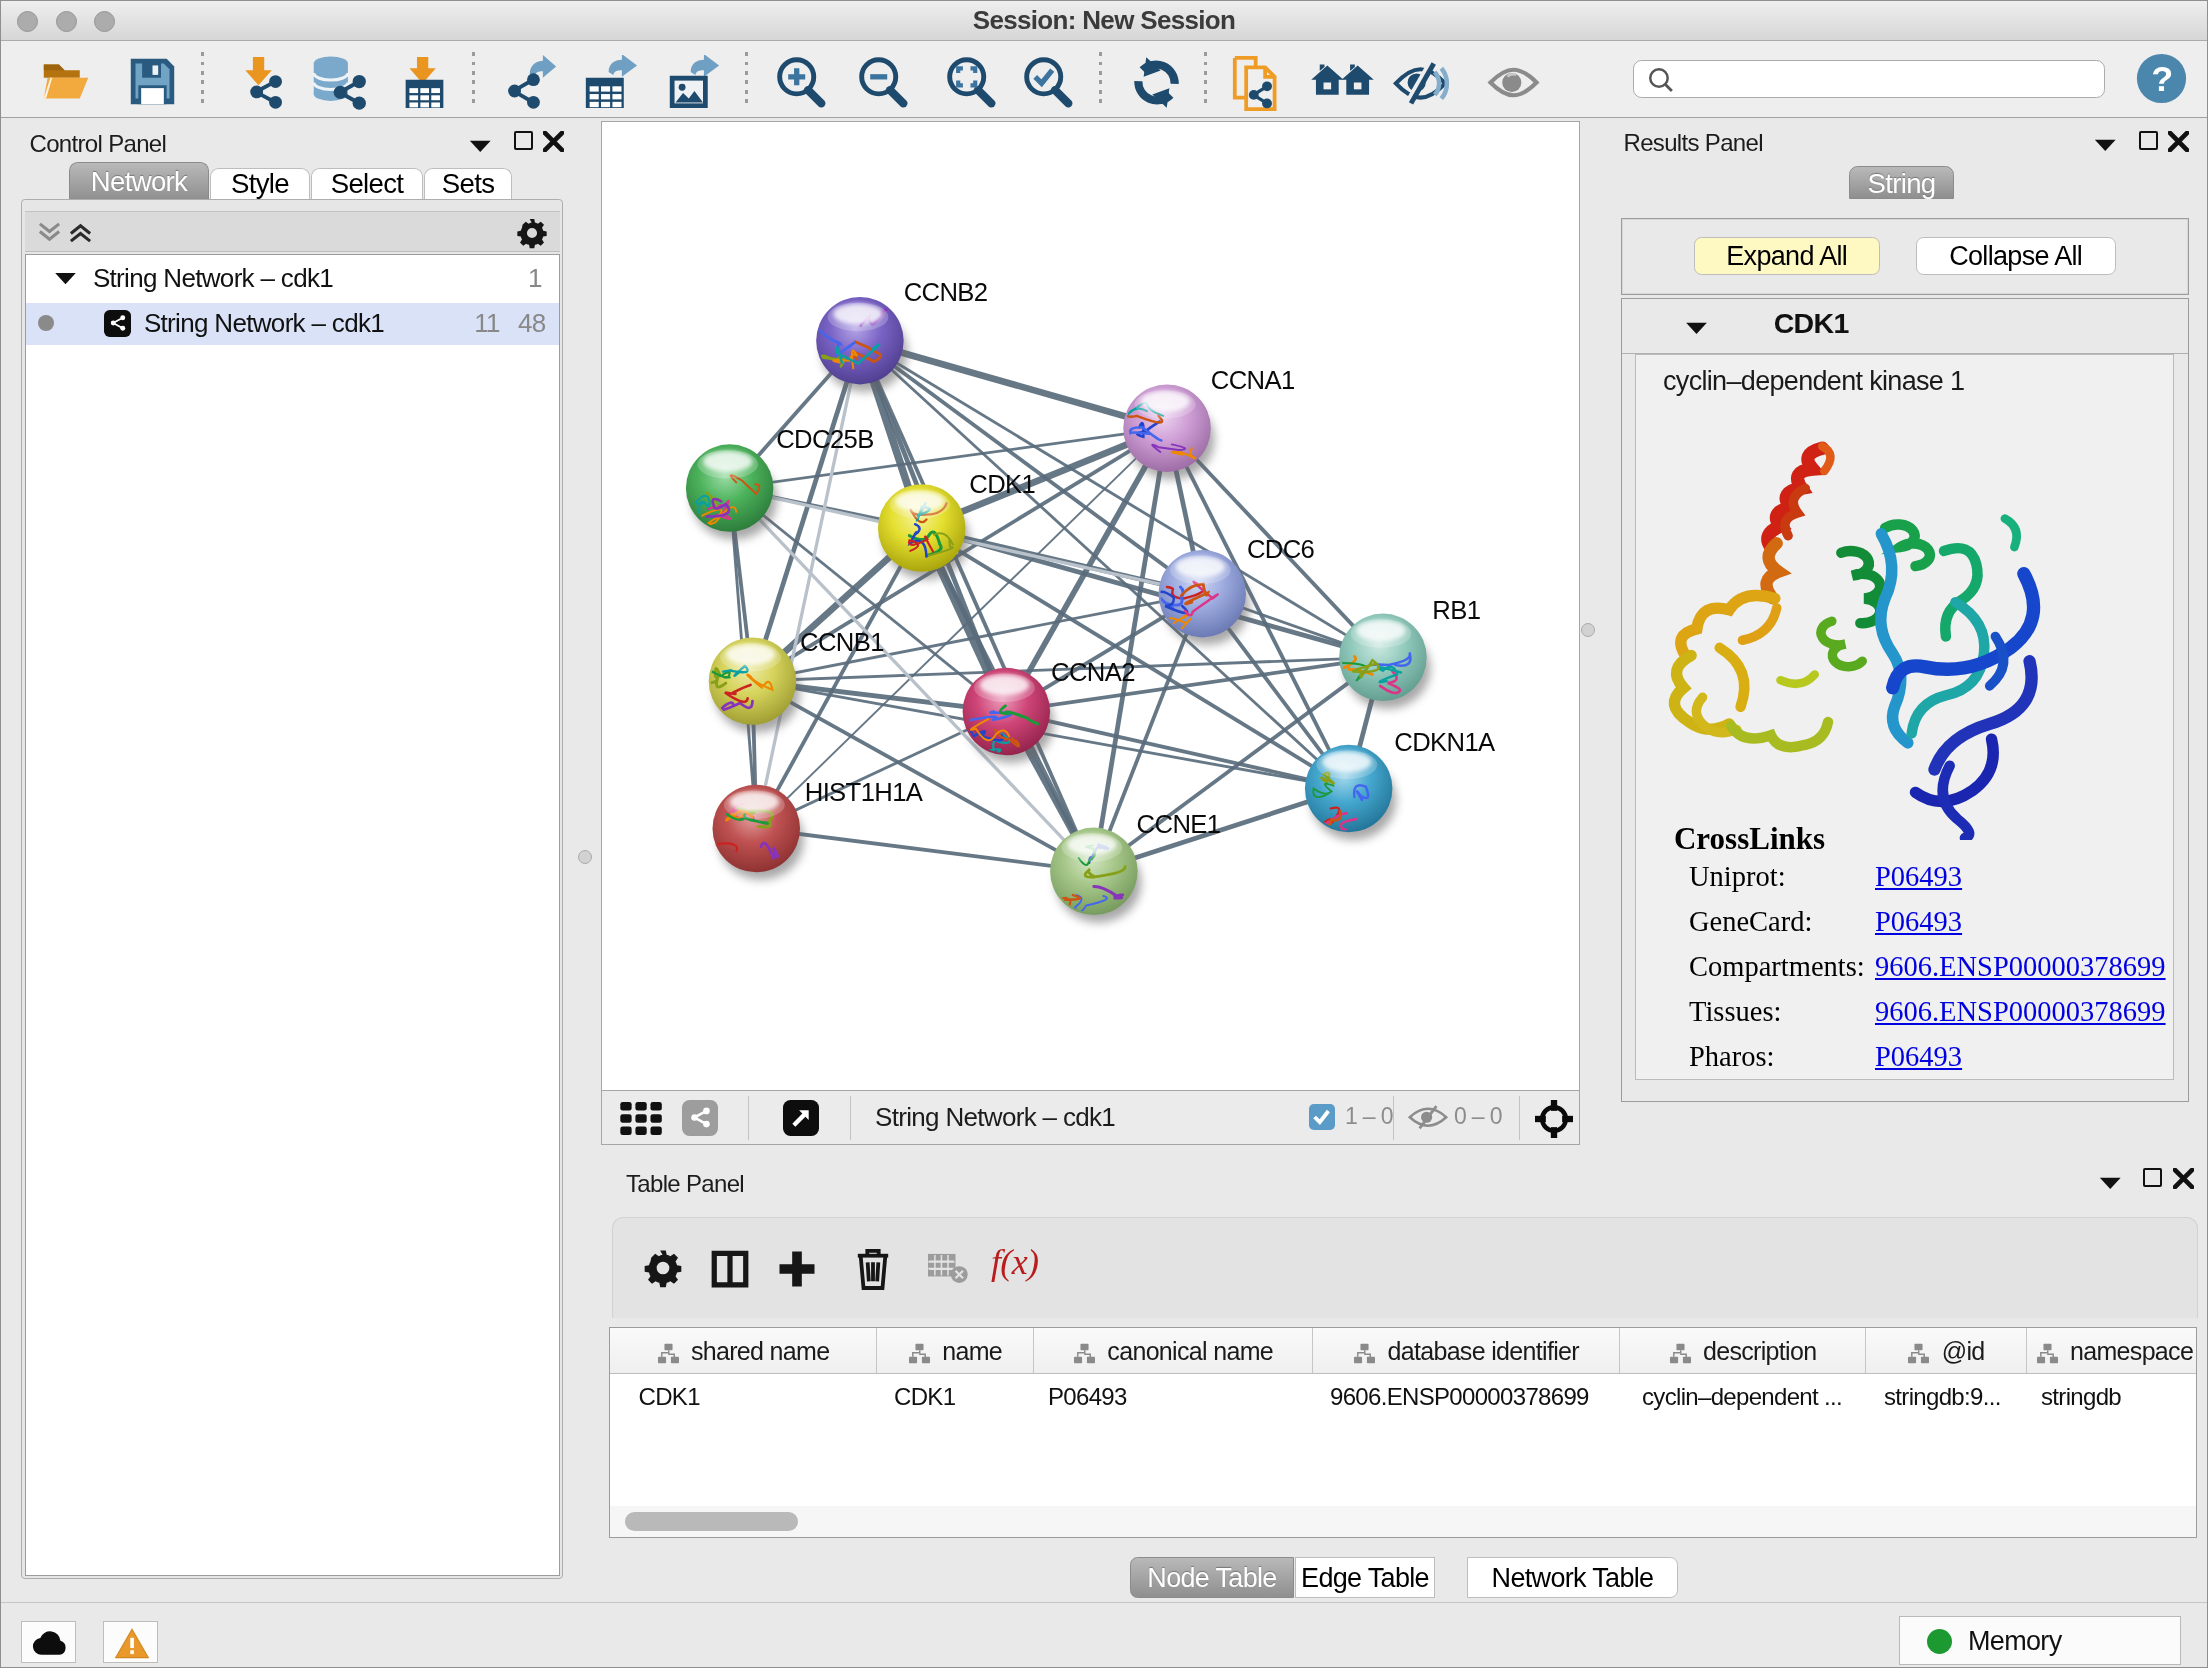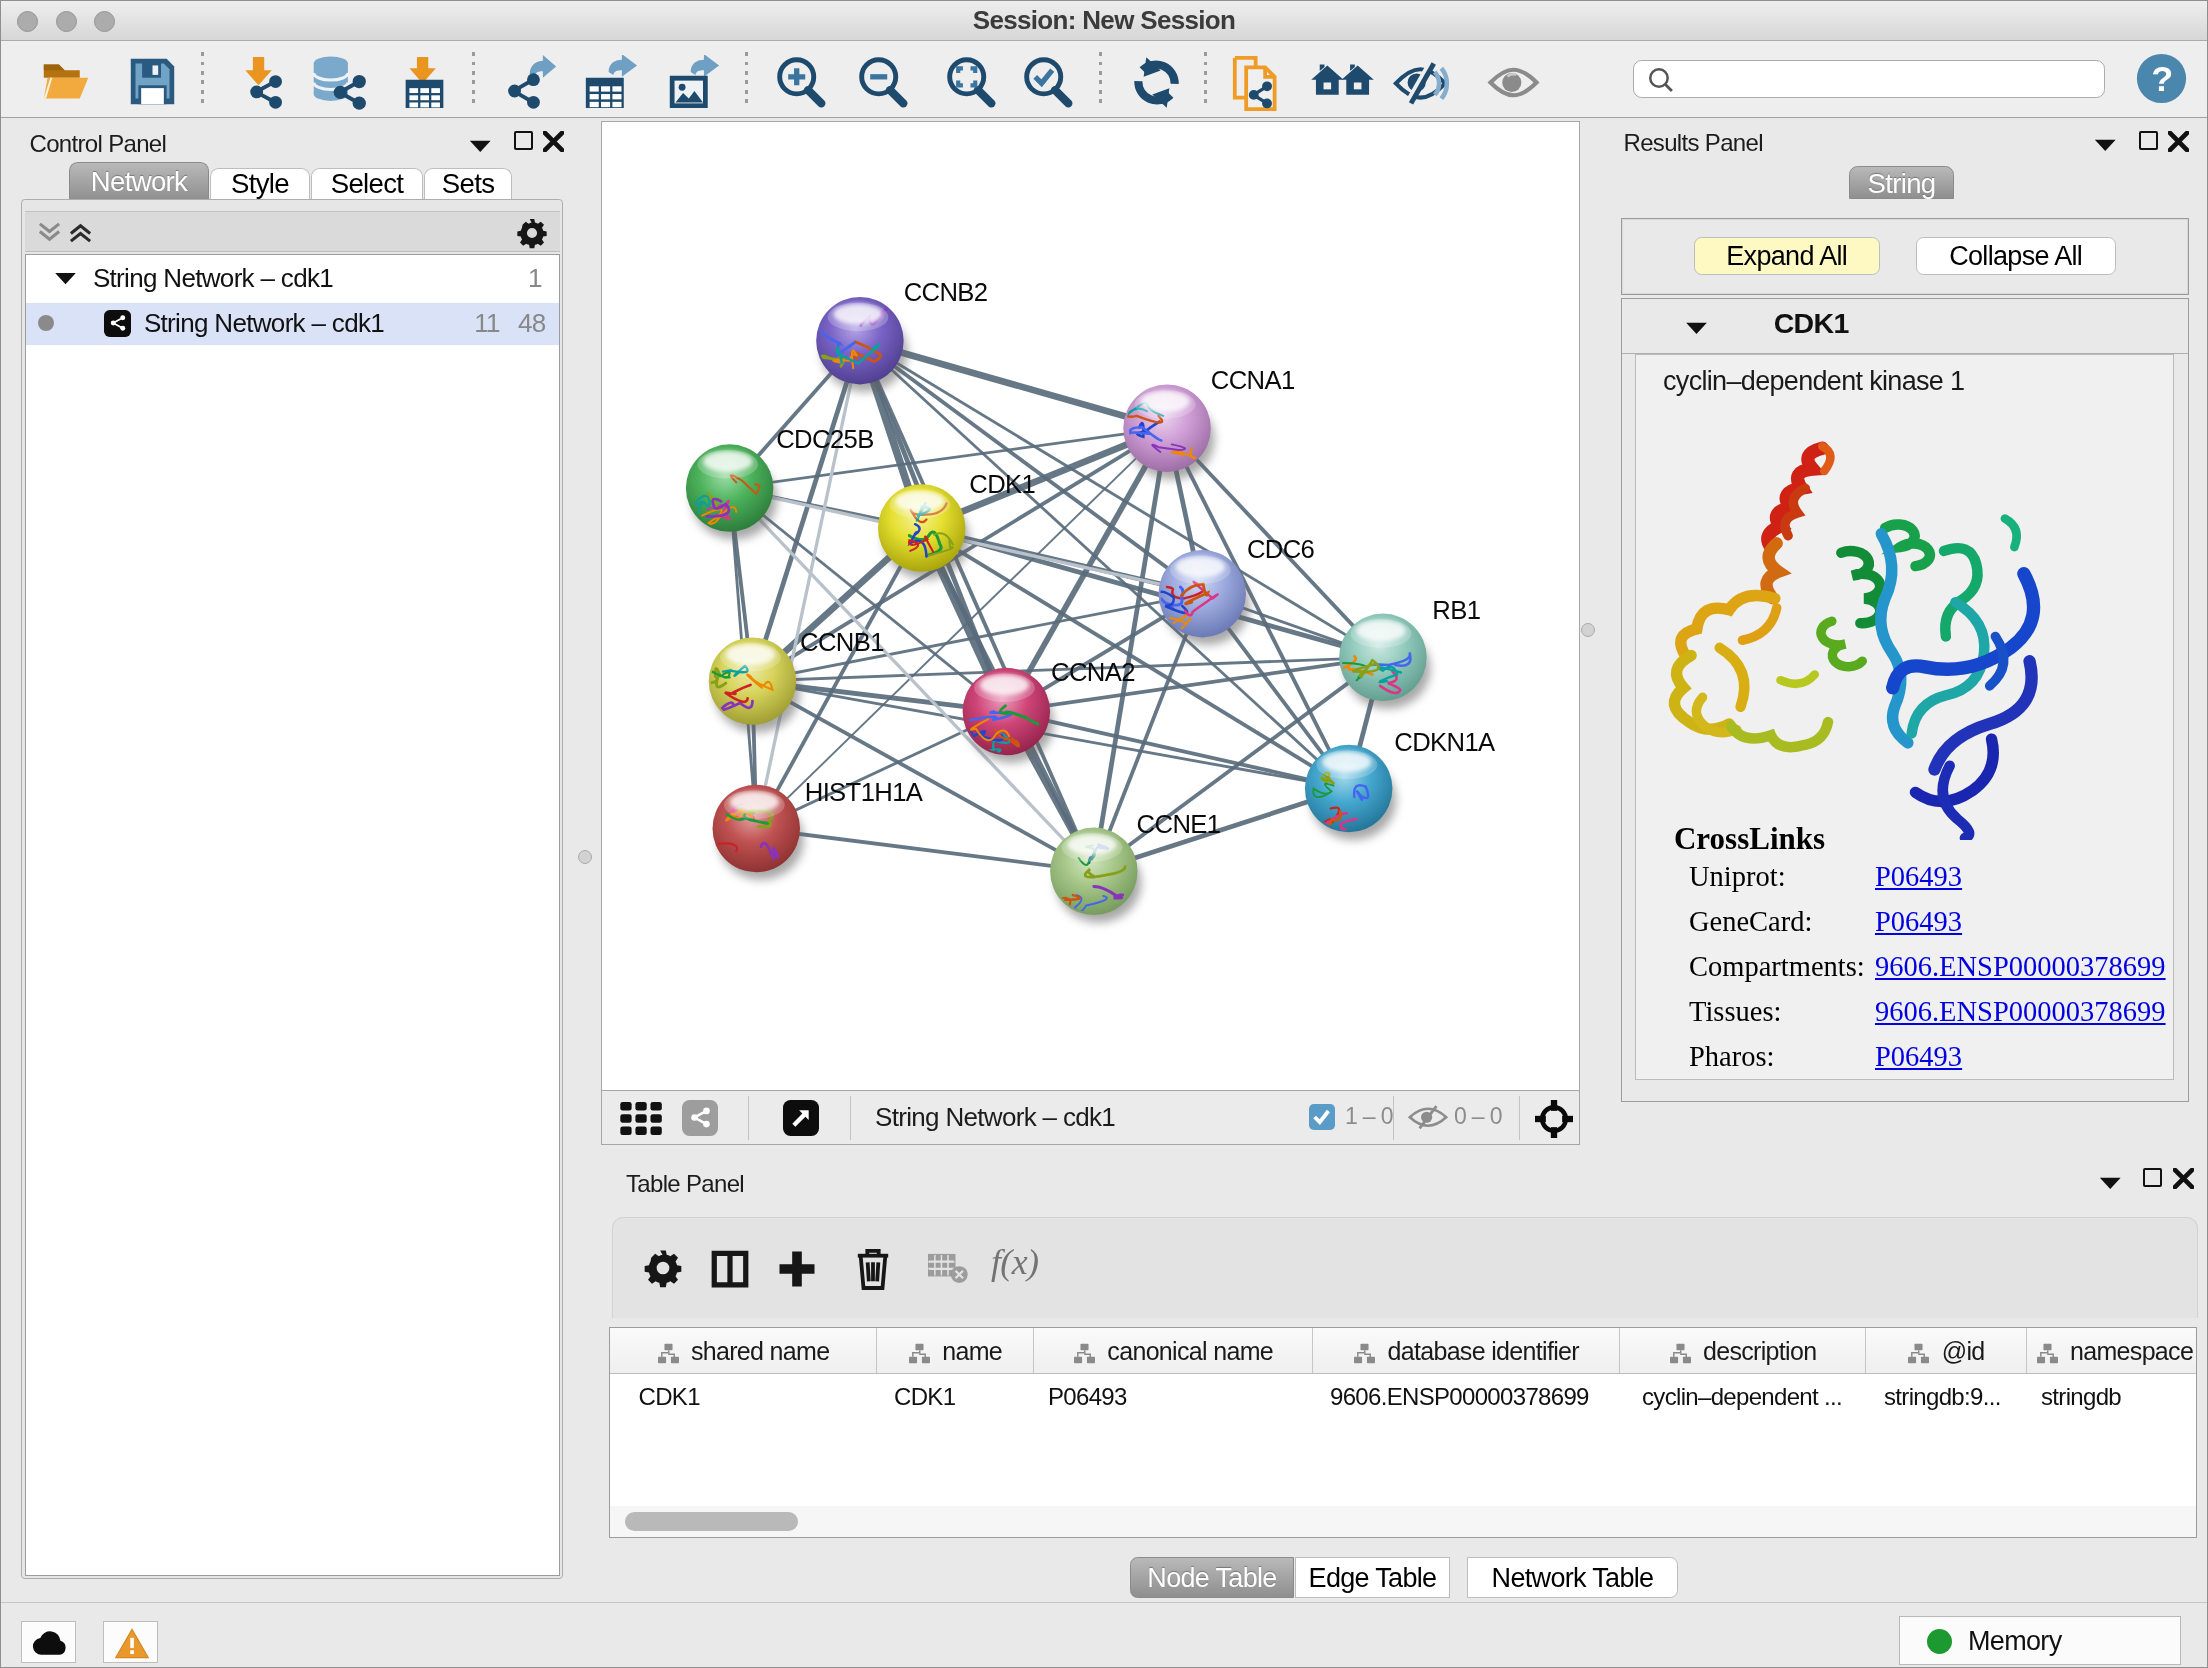--- a/index.html
+++ b/index.html
@@ -756,21 +756,21 @@
           <path d="M0 5 h14 v3 h-14 z M0 9 h14 v3 h-14 z"></path>
           <g>
             <rect x="0" y="1" width="14" height="11" fill="none" stroke="#9c9c9c"></rect>
             <path d="M3.5 1 v11 M7 1 v11 M10.5 1 v11" stroke="#e3e3e3" stroke-width="0.8"></path>
             <path d="M0 4.6 h14 M0 8.2 h14" stroke="#e3e3e3" stroke-width="0.8"></path>
           </g>
           <circle cx="16.5" cy="11.5" r="4.5"></circle>
           <path d="M14.5 9.5 l4 4 M18.5 9.5 l-4 4" stroke="#e3e3e3" stroke-width="1.2"></path>
         </g>
       </svg>
-    <div style="position:absolute;left:378px;top:23px;font-size:36px;color:#737373;font-family:'Liberation Serif',serif;font-style:italic;">f(x)</div>
+    <div style="position:absolute;left:378px;top:23px;font-size:36px;color:#b91c1c;font-family:'Liberation Serif',serif;font-style:italic;">f(x)</div>
   </div>
 
   <div style="position:absolute;left:19px;top:182px;width:1588px;height:211px;background:#fff;border:1px solid #9c9c9c;">
     <div style="position:absolute;left:0;top:0;width:1586px;height:46px;background:linear-gradient(#fafafa,#efefef);border-bottom:1px solid #bdbdbd;overflow:hidden;">
       <div style="position:absolute;left:0px;top:0;width:266px;height:46px;text-align:center;font-size:25px;color:#1a1a1a;line-height:46px;white-space:nowrap;overflow:hidden;"><svg width="23" height="21" viewBox="0 0 14 13" style="vertical-align:-3.8px;margin-right:11.4px;">
             <g fill="#8a8a8a">
               <rect x="4.5" y="0.5" width="5" height="4" rx="0.5"></rect>
               <rect x="0.5" y="8.5" width="5" height="4" rx="0.5"></rect>
               <rect x="8.5" y="8.5" width="5" height="4" rx="0.5"></rect>
               <path d="M6.7 4.5 h0.9 v2 h-4.3 v2 h-0.9 v-2.9 h4.3 Z M7 6.5 h4 v2.9 h-0.9 v-2 h-3.4 Z"></path>
@@ -833,21 +833,21 @@
       <div style="position:absolute;left:1032px;top:7.6px;font-size:24px;color:#111;white-space:nowrap;">cyclin–dependent ...</div>
       <div style="position:absolute;left:1274px;top:7.6px;font-size:24px;color:#111;white-space:nowrap;">stringdb:9...</div>
       <div style="position:absolute;left:1431px;top:7.6px;font-size:24px;color:#111;white-space:nowrap;">stringdb</div>
     </div>
     <div style="position:absolute;left:0;top:178px;width:1586px;height:31px;background:#f6f6f6;">
       <div style="position:absolute;left:15px;top:5.7px;width:173px;height:19px;background:#b9b9b9;border-radius:9.5px;"></div>
     </div>
   </div>
 
   <div style="position:absolute;left:540px;top:412px;width:164px;height:41px;background:linear-gradient(#b9b9b9,#8f8f8f);border:1px solid #8b8b8b;border-radius:7.6px 0 0 7.6px;color:#fff;text-align:center;font-size:27px;line-height:40px;text-shadow:0 -1px 1px #777;">Node Table</div>
-  <div style="position:absolute;left:705px;top:412px;width:155px;height:41px;background:#fff;border:1px solid #bdbdbd;color:#000;text-align:center;font-size:27px;line-height:40px;">Edge Table</div>
+  <div style="position:absolute;left:705px;top:412px;width:140px;height:41px;background:#fff;border:1px solid #bdbdbd;color:#000;text-align:center;font-size:27px;line-height:40px;">Edge Table</div>
   <div style="position:absolute;left:877px;top:412px;width:211px;height:41px;background:#fff;border:1px solid #bdbdbd;border-radius:0 7.6px 7.6px 0;color:#000;text-align:center;font-size:27px;line-height:40px;">Network Table</div>
 </div>
 
 <div class="abs" id="statusbar" style="left:0; top:1602px; width:2208px; height:67px; border-top:1px solid #c6c6c6;">
   <div style="position:absolute;left:21px;top:18px;width:55px;height:42px;background:#fcfcfc;border:1px solid #bdbdbd;">
     <svg style="position:absolute;left:9.5px;top:8.6px;" width="36" height="25" viewBox="0 0 19 13">
         <path d="M5 12.5 a4.5 4.5 0 0 1 -.6-8.96 A5.5 5.5 0 0 1 15 5.1 a3.8 3.8 0 0 1 -.5 7.4 Z" fill="#0d0d0d"></path>
       </svg>
   </div>
   <div style="position:absolute;left:103px;top:18px;width:55px;height:42px;background:#fcfcfc;border:1px solid #bdbdbd;">

